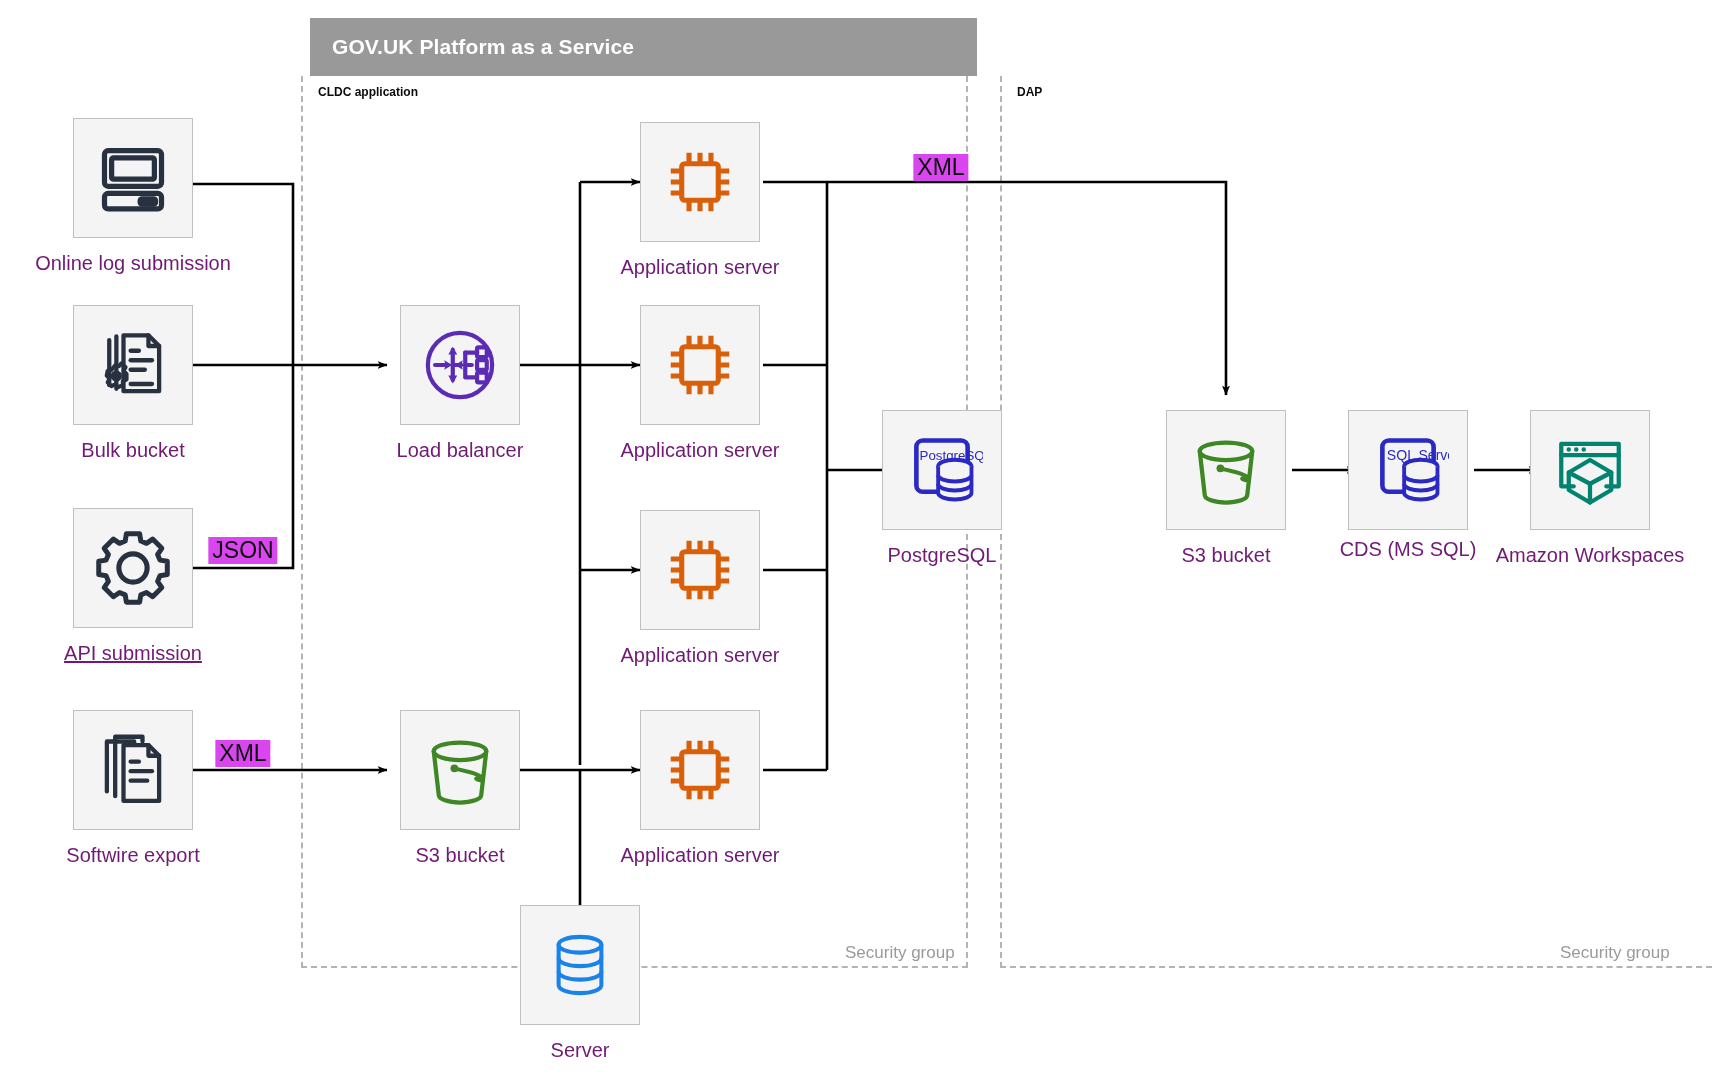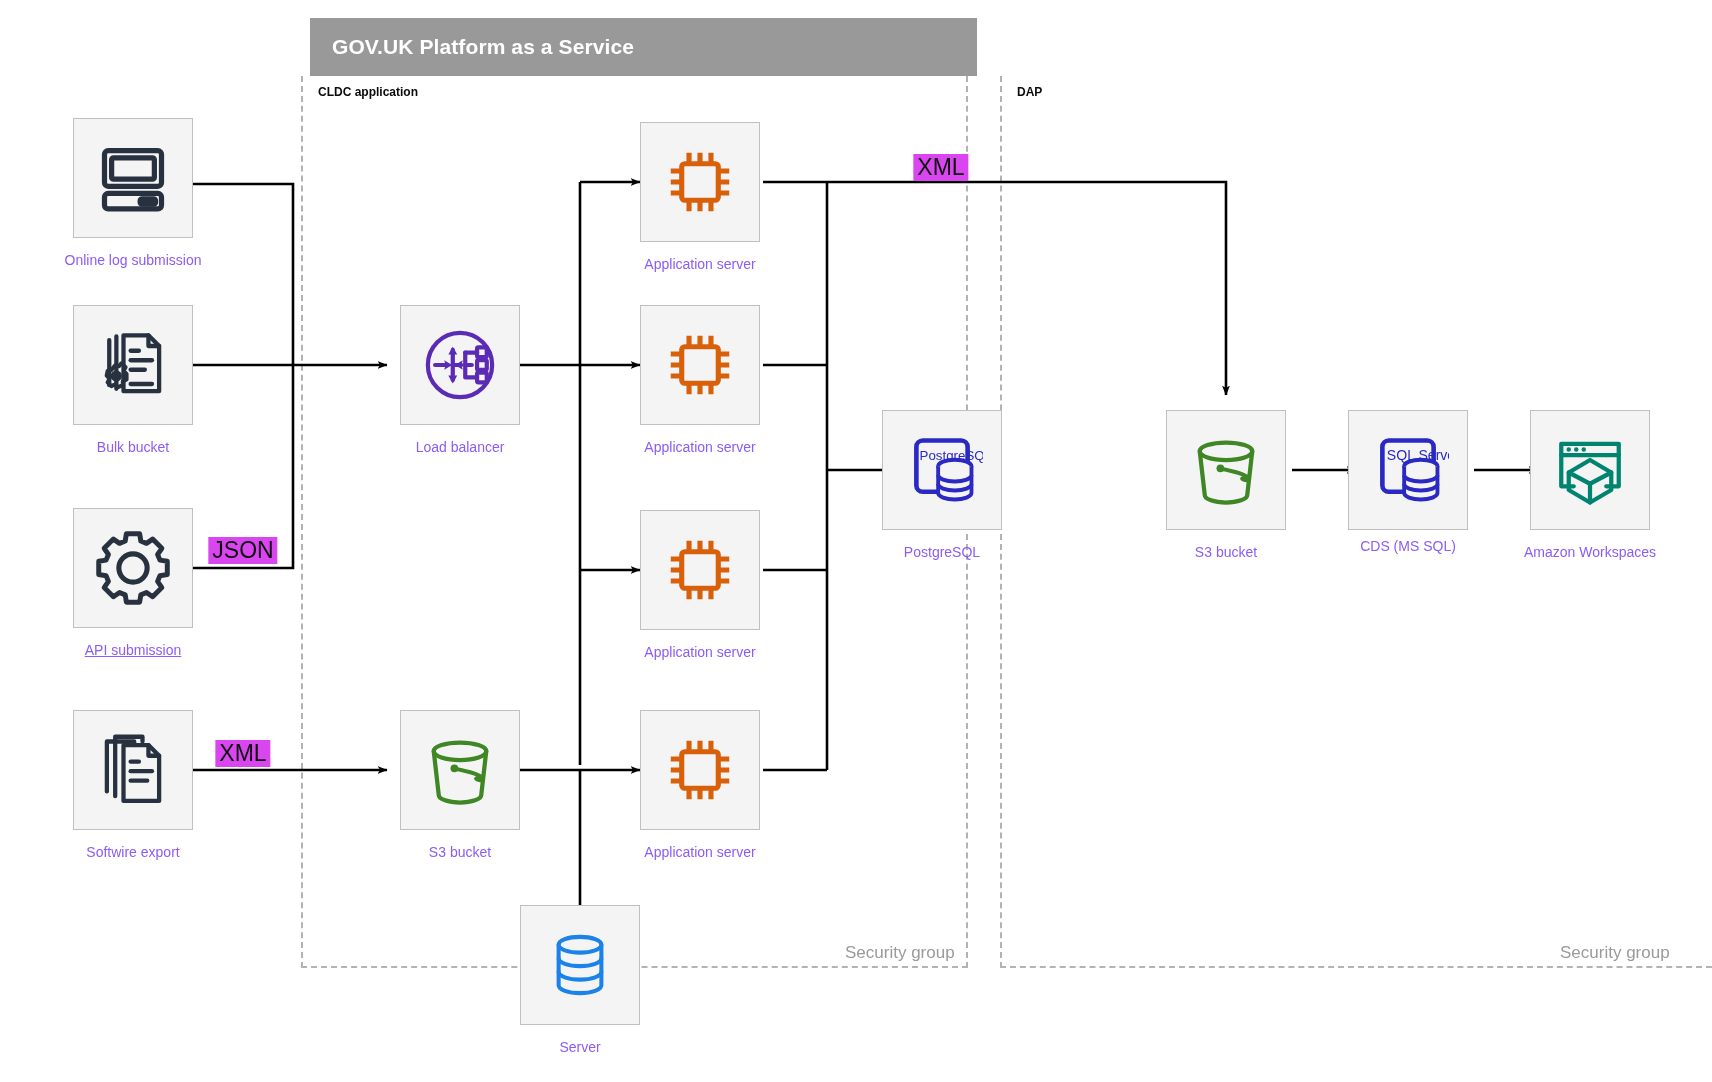--- a/index.html
+++ b/index.html
@@ -57,22 +57,22 @@
     position: absolute;
     background: #f4f4f4;
     border: 1.5px solid #c0c0c0;
     box-sizing: border-box;
     display: flex;
     align-items: center;
     justify-content: center;
   }
   .node-label {
     position: absolute;
-    font-size: 14px;
-    color: #8b5cf6;
+    font-size: 20px;
+    color: #701a75;
     text-align: center;
     white-space: nowrap;
     transform: translateX(-50%);
   }
   .edge-label {
     position: absolute;
     font-size: 23px;
     color: #0d0d0d;
     white-space: nowrap;
     transform: translateX(-50%);

